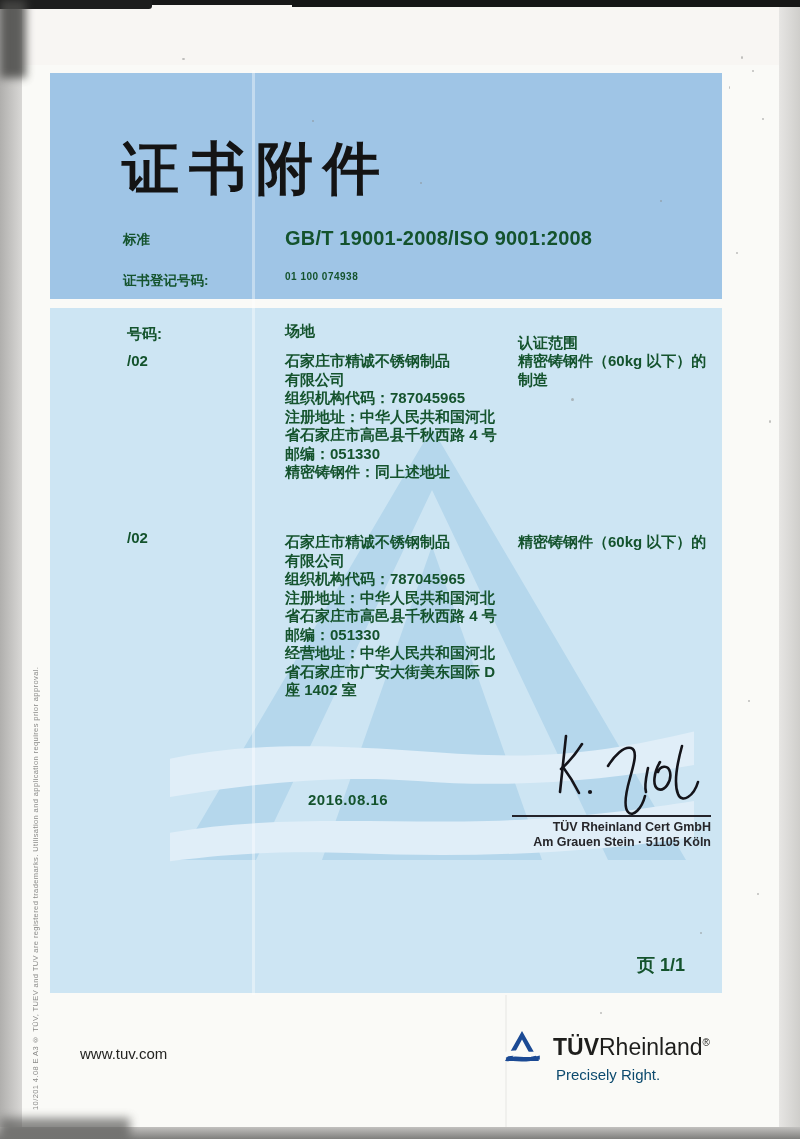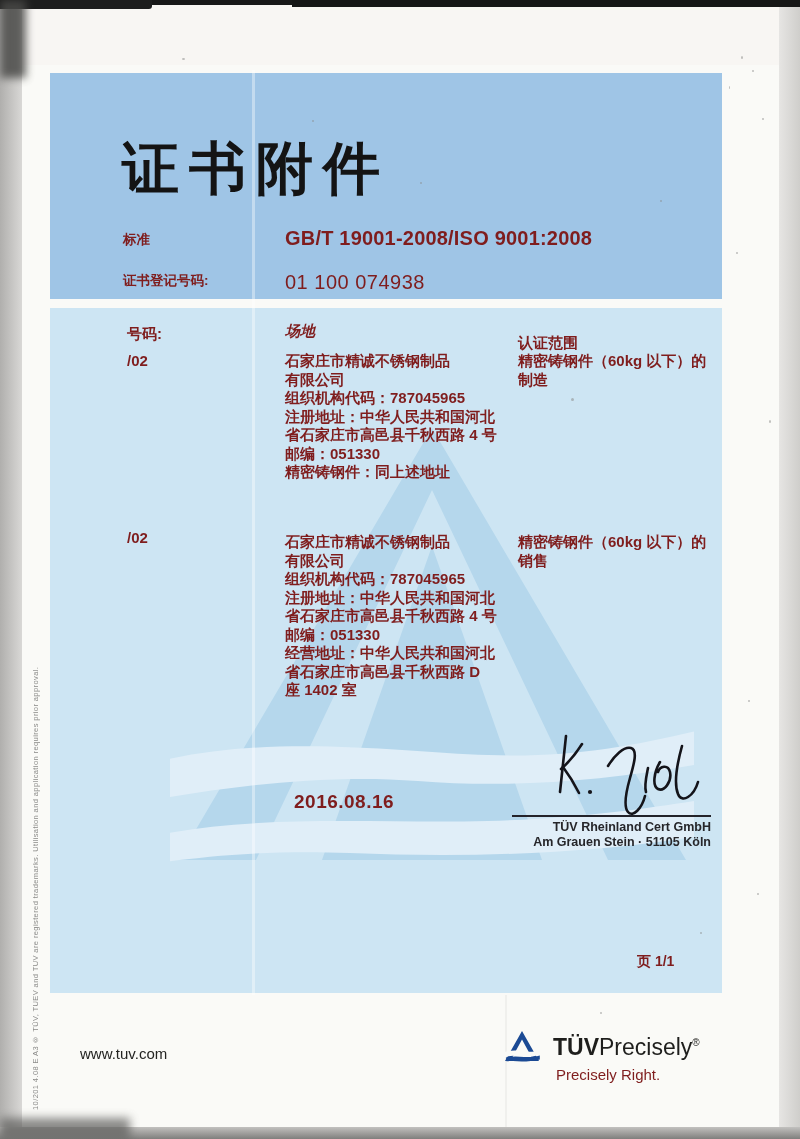--- a/index.html
+++ b/index.html
@@ -8,36 +8,36 @@
   .abs{position:absolute;}
   
   .paper{left:22px;top:5px;width:757px;height:1134px;background:#fafaf7;}
   .paper-tint{left:22px;top:5px;width:757px;height:60px;background:#f8f6f3;}
   
   .panel-header{left:50px;top:73px;width:672px;height:226px;background:#9fc5e6;}
   .panel-body{left:50px;top:308px;width:672px;height:685px;background:#cde5f3;}
   .fold-v{left:252px;top:70px;width:3px;height:925px;background:rgba(255,255,255,.38);}
   .fold-v2{left:505px;top:995px;width:2px;height:144px;background:rgba(0,0,0,.04);}
   
-  .t{color:#7f1d1d;}
+  .t{color:#14532d;}
   .title{font-size:57px;font-weight:700;letter-spacing:10px;color:#141414;}
   .lbl{font-size:13.5px;font-weight:600;}
   .std{font-size:20px;font-weight:700;letter-spacing:.2px;}
-  .certno{font-size:20px;font-weight:400;letter-spacing:.5px;}
+  .certno{font-size:10px;font-weight:700;letter-spacing:.5px;}
   .th{font-size:15px;font-weight:700;}
   .cell{font-size:15px;font-weight:600;line-height:18.5px;}
   .tline{white-space:nowrap;}
-  .date{font-size:19px;font-weight:700;letter-spacing:.5px;}
+  .date{font-size:15px;font-weight:700;letter-spacing:.5px;margin-left:14px;}
   .org{font-size:12.5px;font-weight:600;text-align:right;line-height:14.5px;color:#26262a;}
-  .pageno{font-size:14px;font-weight:700;}
+  .pageno{font-size:18px;font-weight:700;}
   .url{font-size:15px;font-weight:500;color:#242422;}
   .brand{font-size:23px;color:#1e1e1c;white-space:nowrap;}
   .brand b{font-weight:800;}
   .brand sup{font-size:10px;vertical-align:9px;}
-  .tagline{font-size:15px;font-weight:500;color:#7f1d1d;}
+  .tagline{font-size:15px;font-weight:500;color:#0c4a6e;}
   .sideways{writing-mode:vertical-rl;transform:rotate(180deg);font-size:7.5px;color:#8b8b89;letter-spacing:.4px;white-space:nowrap;}
   .sigline{left:512px;top:815px;width:199px;height:2px;background:#23232a;}
   
   .edge-top{left:0;top:0;width:800px;height:5px;background:#181818;}
   .edge-top-l{left:0;top:0;width:152px;height:9px;background:#1d1d1d;border-radius:0 0 3px 0;}
   .edge-top-r{left:292px;top:0;width:508px;height:7px;background:#161616;}
   .blob-tl{left:0;top:0;width:26px;height:78px;background:#4a4a48;filter:blur(4px);opacity:.85;}
   .edge-left{left:0;top:0;width:22px;height:1139px;background:linear-gradient(90deg,#b0afad,#d9d8d6);}
   .edge-right{left:779px;top:0;width:21px;height:1139px;background:linear-gradient(90deg,#e6e5e3,#cfcecb);}
   .edge-bottom{left:0;top:1127px;width:800px;height:12px;background:linear-gradient(180deg,#c2c1bf,#7f7f7d);}
@@ -69,21 +69,21 @@
 
   <div class="abs title" style="left:122px;top:131px;">证书附件</div>
 
   <div class="abs lbl t" style="left:123px;top:231px;">标准</div>
   <div class="abs std t" style="left:285px;top:227px;">GB/T 19001-2008/ISO 9001:2008</div>
 
   <div class="abs lbl t" style="left:123px;top:272px;">证书登记号码:</div>
   <div class="abs certno t" style="left:285px;top:271px;">01 100 074938</div>
 
   <div class="abs th t" style="left:127px;top:325px;">号码:</div>
-  <div class="abs th t" style="left:285px;top:322px;font-style:italic;">场地</div>
+  <div class="abs th t" style="left:285px;top:322px;">场地</div>
   <div class="abs th t" style="left:518px;top:322px;margin-top:12px;">认证范围</div>
 
   <div class="abs cell t" style="left:127px;top:352px;">/02</div>
   <div class="abs cell t" style="left:285px;top:352px;width:232px;">
       <div class="tline">石家庄市精诚不锈钢制品</div>
       <div class="tline">有限公司</div>
       <div class="tline">组织机构代码：787045965</div>
       <div class="tline">注册地址：中华人民共和国河北</div>
       <div class="tline">省石家庄市高邑县千秋西路 4 号</div>
       <div class="tline">邮编：051330</div>
@@ -96,26 +96,25 @@
 
   <div class="abs cell t" style="left:127px;top:529px;">/02</div>
   <div class="abs cell t" style="left:285px;top:533px;width:232px;">
       <div class="tline">石家庄市精诚不锈钢制品</div>
       <div class="tline">有限公司</div>
       <div class="tline">组织机构代码：787045965</div>
       <div class="tline">注册地址：中华人民共和国河北</div>
       <div class="tline">省石家庄市高邑县千秋西路 4 号</div>
       <div class="tline">邮编：051330</div>
       <div class="tline">经营地址：中华人民共和国河北</div>
-      <div class="tline">省石家庄市高邑县千秋西路 D</div>
+      <div class="tline">省石家庄市广安大街美东国际 D</div>
       <div class="tline">座 1402 室</div>
     </div>
   <div class="abs cell t" style="left:518px;top:533px;width:200px;">
       <div class="tline">精密铸钢件（60kg 以下）的</div>
-      <div class="tline">销售</div>
     </div>
 
   <div class="abs date t" style="left:294px;top:791px;">2016.08.16</div>
 
   <svg class="abs" style="left:548px;top:728px;" width="164" height="92" viewBox="0 0 164 92">
     <g fill="none" stroke="#14141a" stroke-width="2.6" stroke-linecap="round">
       <path d="M12,64 C14,46 16,26 18,8"></path>
       <path d="M34,16 C27,27 20,35 13,41"></path>
       <path d="M15,39 C21,47 27,57 31,65"></path>
       <path d="M60,38 C66,28 76,18 83,20 C90,22 86,36 82,50 C78,64 75,78 80,84 C85,90 94,80 97,68"></path>
@@ -135,21 +134,21 @@
 
   <div class="abs url" style="left:80px;top:1045px;">www.tuv.com</div>
 
   <svg class="abs" style="left:504px;top:1030px;" width="36" height="34" viewBox="0 0 36 34">
     <path fill-rule="evenodd" fill="#1b4a94" d="M18,1 L35,31 L1,31 Z  M18,9.5 L27.5,27 L8.5,27 Z"></path>
     <path fill="#fafaf7" d="M1,22 C8,19.5 15,20.5 21,21.5 C26,22.3 31,21.6 35.5,20.4
                             L35.5,25 C28,27 20.5,27.3 13.5,26.2 C8.5,25.4 4,26.2 0.5,27.2 Z"></path>
     <path fill="#1b4a94" d="M2,27.6 C8,26 14,26.4 20,27 C26,27.6 31,26.8 35.8,25.4
                             L35.8,29.4 C27,31.6 17,31.8 9,31 C6,30.7 4,31 2.5,31.2 Z"></path>
   </svg>
-  <div class="abs brand" style="left:553px;top:1034px;"><b>TÜV</b><span>Precisely</span><sup>®</sup></div>
+  <div class="abs brand" style="left:553px;top:1034px;"><b>TÜV</b><span>Rheinland</span><sup>®</sup></div>
   <div class="abs tagline" style="left:556px;top:1066px;">Precisely Right.</div>
 
   <div class="abs sideways" style="left:31px;top:778px;height:332px;">10/201 4.08 E A3   ®   TÜV, TUEV and TUV are registered trademarks. Utilisation and application requires prior approval.</div>
 
   <div class="abs edge-left"></div>
   <div class="abs edge-right"></div>
   <div class="abs edge-top"></div>
   <div class="abs edge-top-l"></div>
   <div class="abs edge-top-r"></div>
   <div class="abs blob-tl"></div>

